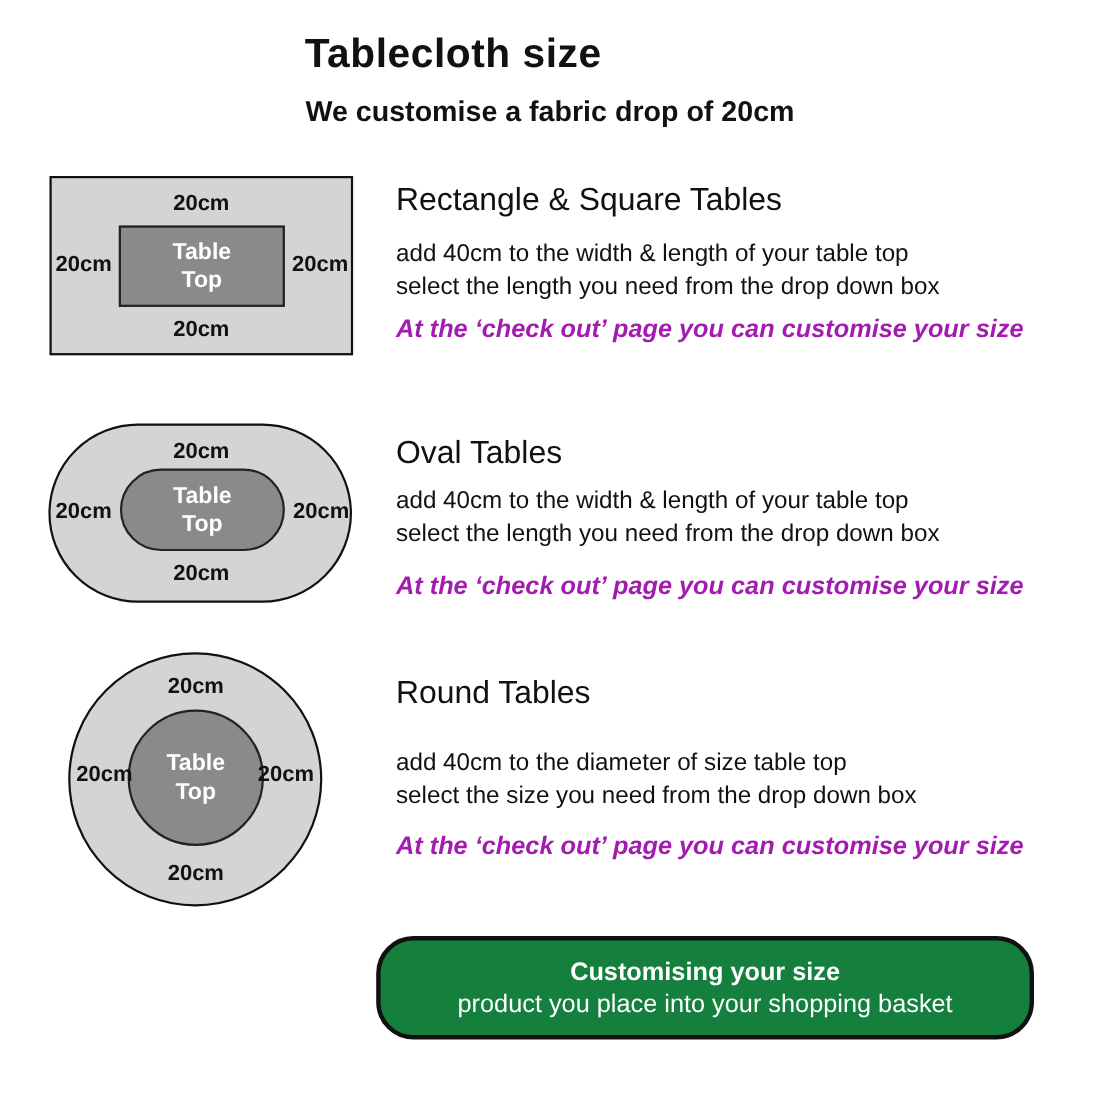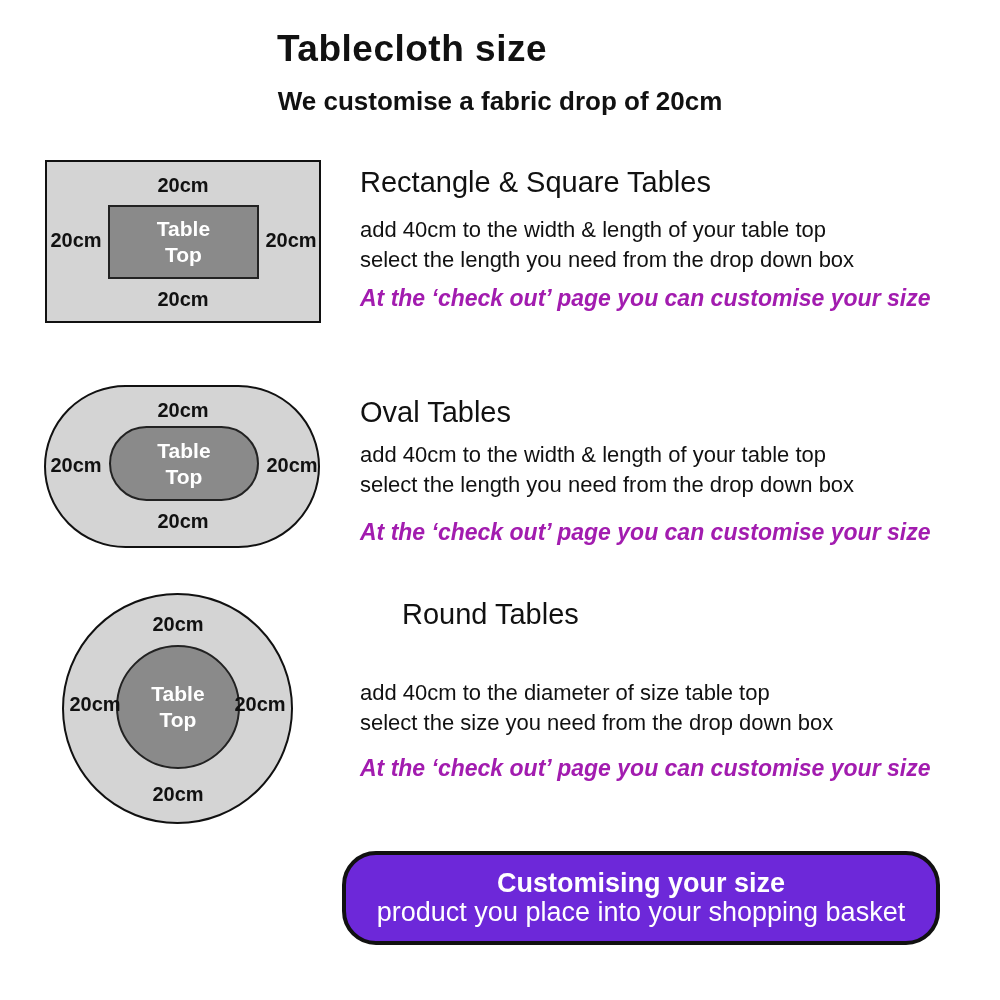--- a/index.html
+++ b/index.html
@@ -56,23 +56,23 @@
   }
   .section-note {
     position: absolute; left: 360px;
     font-size: 23px; font-weight: bold; font-style: italic;
     color: #a21caf; white-space: nowrap;
   }
 
   
   .footer-box {
     position: absolute; left: 342px; top: 851px; width: 598px; height: 94px;
-    box-sizing: border-box; background: #6d28d9; border: 4px solid #111111; border-radius: 34px;
+    box-sizing: border-box; background: #15803d; border: 4px solid #111111; border-radius: 34px;
     display: flex; flex-direction: column; align-items: center; justify-content: center;
-    color: #ffffff; text-align: center; font-size: 27px; line-height: 29px;
+    color: #ffffff; text-align: center; font-size: 23px; line-height: 29px;
   }
   .footer-title { font-weight: bold; }
 </style>
 </head>
 <body>
 
 <div class="canvas">
 
   <div class="page-title">Tablecloth size</div>
   <div class="page-subtitle">We customise a fabric drop of 20cm</div>
@@ -125,21 +125,21 @@
       <div class="tabletop-label">Table
 Top</div>
     </div>
     <div class="drop-label" style="left:123px; top:613px;">20cm</div>
     <div class="drop-label" style="left:40px; top:693px;">20cm</div>
     <div class="drop-label" style="left:205px; top:693px;">20cm</div>
     <div class="drop-label" style="left:123px; top:783px;">20cm</div>
   </div>
 
   <div>
-    <div class="section-heading" style="top:598px;margin-left:42px;">Round Tables</div>
+    <div class="section-heading" style="top:614px;">Round Tables</div>
     <div class="section-body" style="top:678px;">
       <div>add 40cm to the diameter of size table top</div>
       <div>select the size you need from the drop down box</div>
     </div>
     <div class="section-note" style="top:755px;">At the ‘check out’ page you can customise your size</div>
   </div>
 
   <div class="footer-box">
     <div class="footer-title">Customising your size</div>
     <div>product you place into your shopping basket</div>

